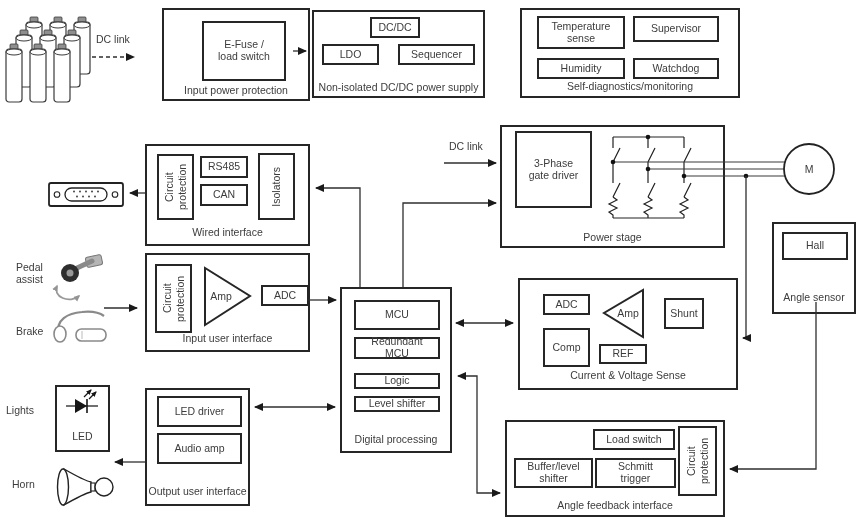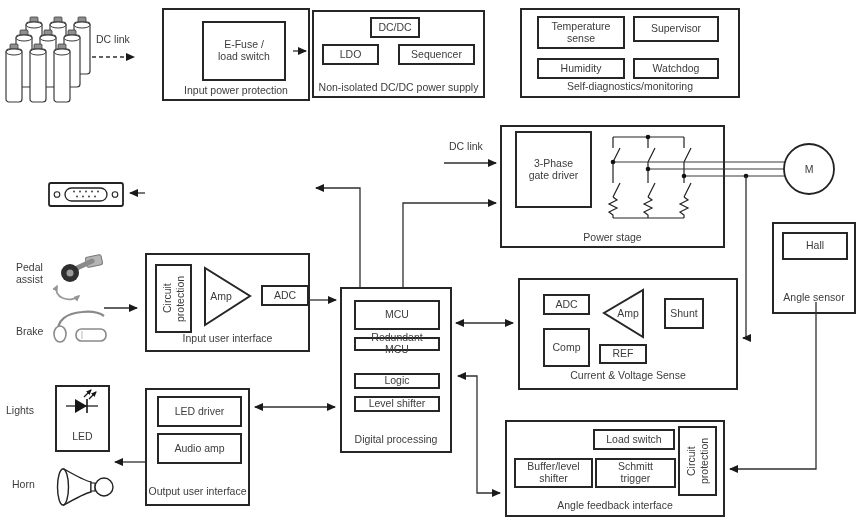--- a/index.html
+++ b/index.html
@@ -58,20 +58,35 @@
       </div>
     <div class="box" style="left:15px;top:48px;width:88px;height:21px">
         <span>Humidity</span>
       </div>
     <div class="box" style="left:111px;top:48px;width:86px;height:21px">
         <span>Watchdog</span>
       </div>
     <div class="btitle" style="bottom:4px">Self-diagnostics/monitoring</div>
   </div>
 
+  <div class="block" style="left:145px;top:144px;width:165px;height:102px">
+    <div class="box vert" style="left:10px;top:8px;width:37px;height:66px">
+        <span>Circuit protection</span>
+      </div>
+    <div class="box" style="left:53px;top:10px;width:48px;height:22px">
+        <span>RS485</span>
+      </div>
+    <div class="box" style="left:53px;top:38px;width:48px;height:22px">
+        <span>CAN</span>
+      </div>
+    <div class="box vert" style="left:111px;top:7px;width:37px;height:67px">
+        <span>Isolators</span>
+      </div>
+    <div class="btitle" style="bottom:6px">Wired interface</div>
+  </div>
 
   <div class="block" style="left:500px;top:125px;width:225px;height:123px">
     <div class="box" style="left:13px;top:4px;width:77px;height:77px">
         <span>3-Phase gate driver</span>
       </div>
     <div class="btitle" style="bottom:3px">Power stage</div>
   </div>
 
   <div class="block" style="left:772px;top:222px;width:84px;height:92px">
     <div class="box" style="left:8px;top:8px;width:66px;height:28px">
@@ -87,21 +102,21 @@
     <div class="box" style="left:114px;top:30px;width:48px;height:21px">
         <span>ADC</span>
       </div>
     <div class="btitle" style="bottom:6px">Input user interface</div>
   </div>
 
   <div class="block" style="left:340px;top:287px;width:112px;height:166px">
     <div class="box" style="left:12px;top:11px;width:86px;height:30px">
         <span>MCU</span>
       </div>
-    <div class="box" style="left:12px;top:48px;width:86px;height:14px">
+    <div class="box" style="left:12px;top:48px;width:86px;height:22px">
         <span>Redundant MCU</span>
       </div>
     <div class="box" style="left:12px;top:84px;width:86px;height:16px">
         <span>Logic</span>
       </div>
     <div class="box" style="left:12px;top:107px;width:86px;height:16px">
         <span>Level shifter</span>
       </div>
     <div class="btitle" style="bottom:6px">Digital processing</div>
   </div>

